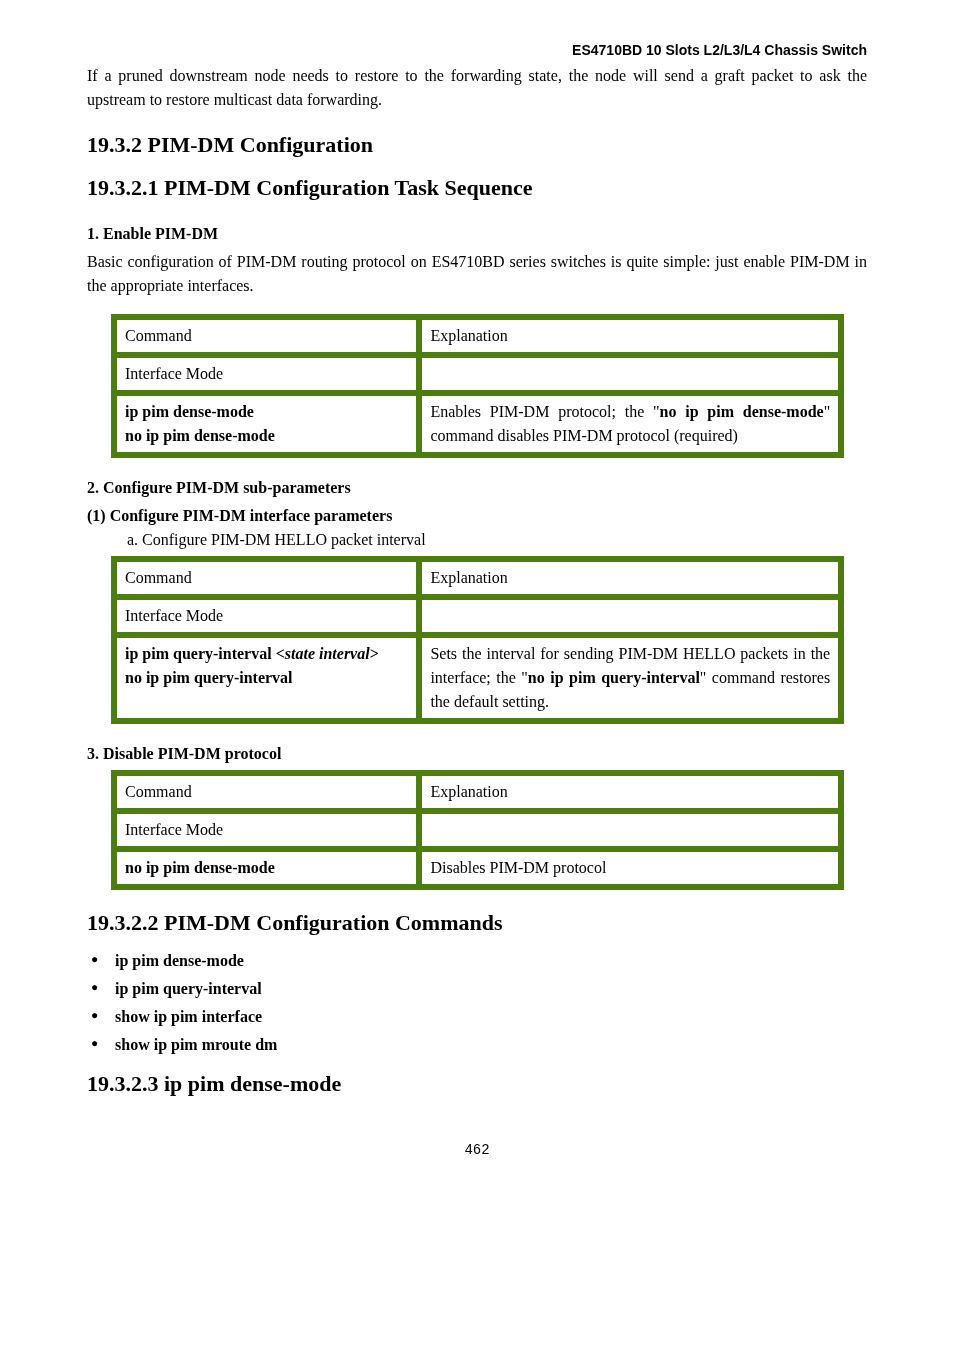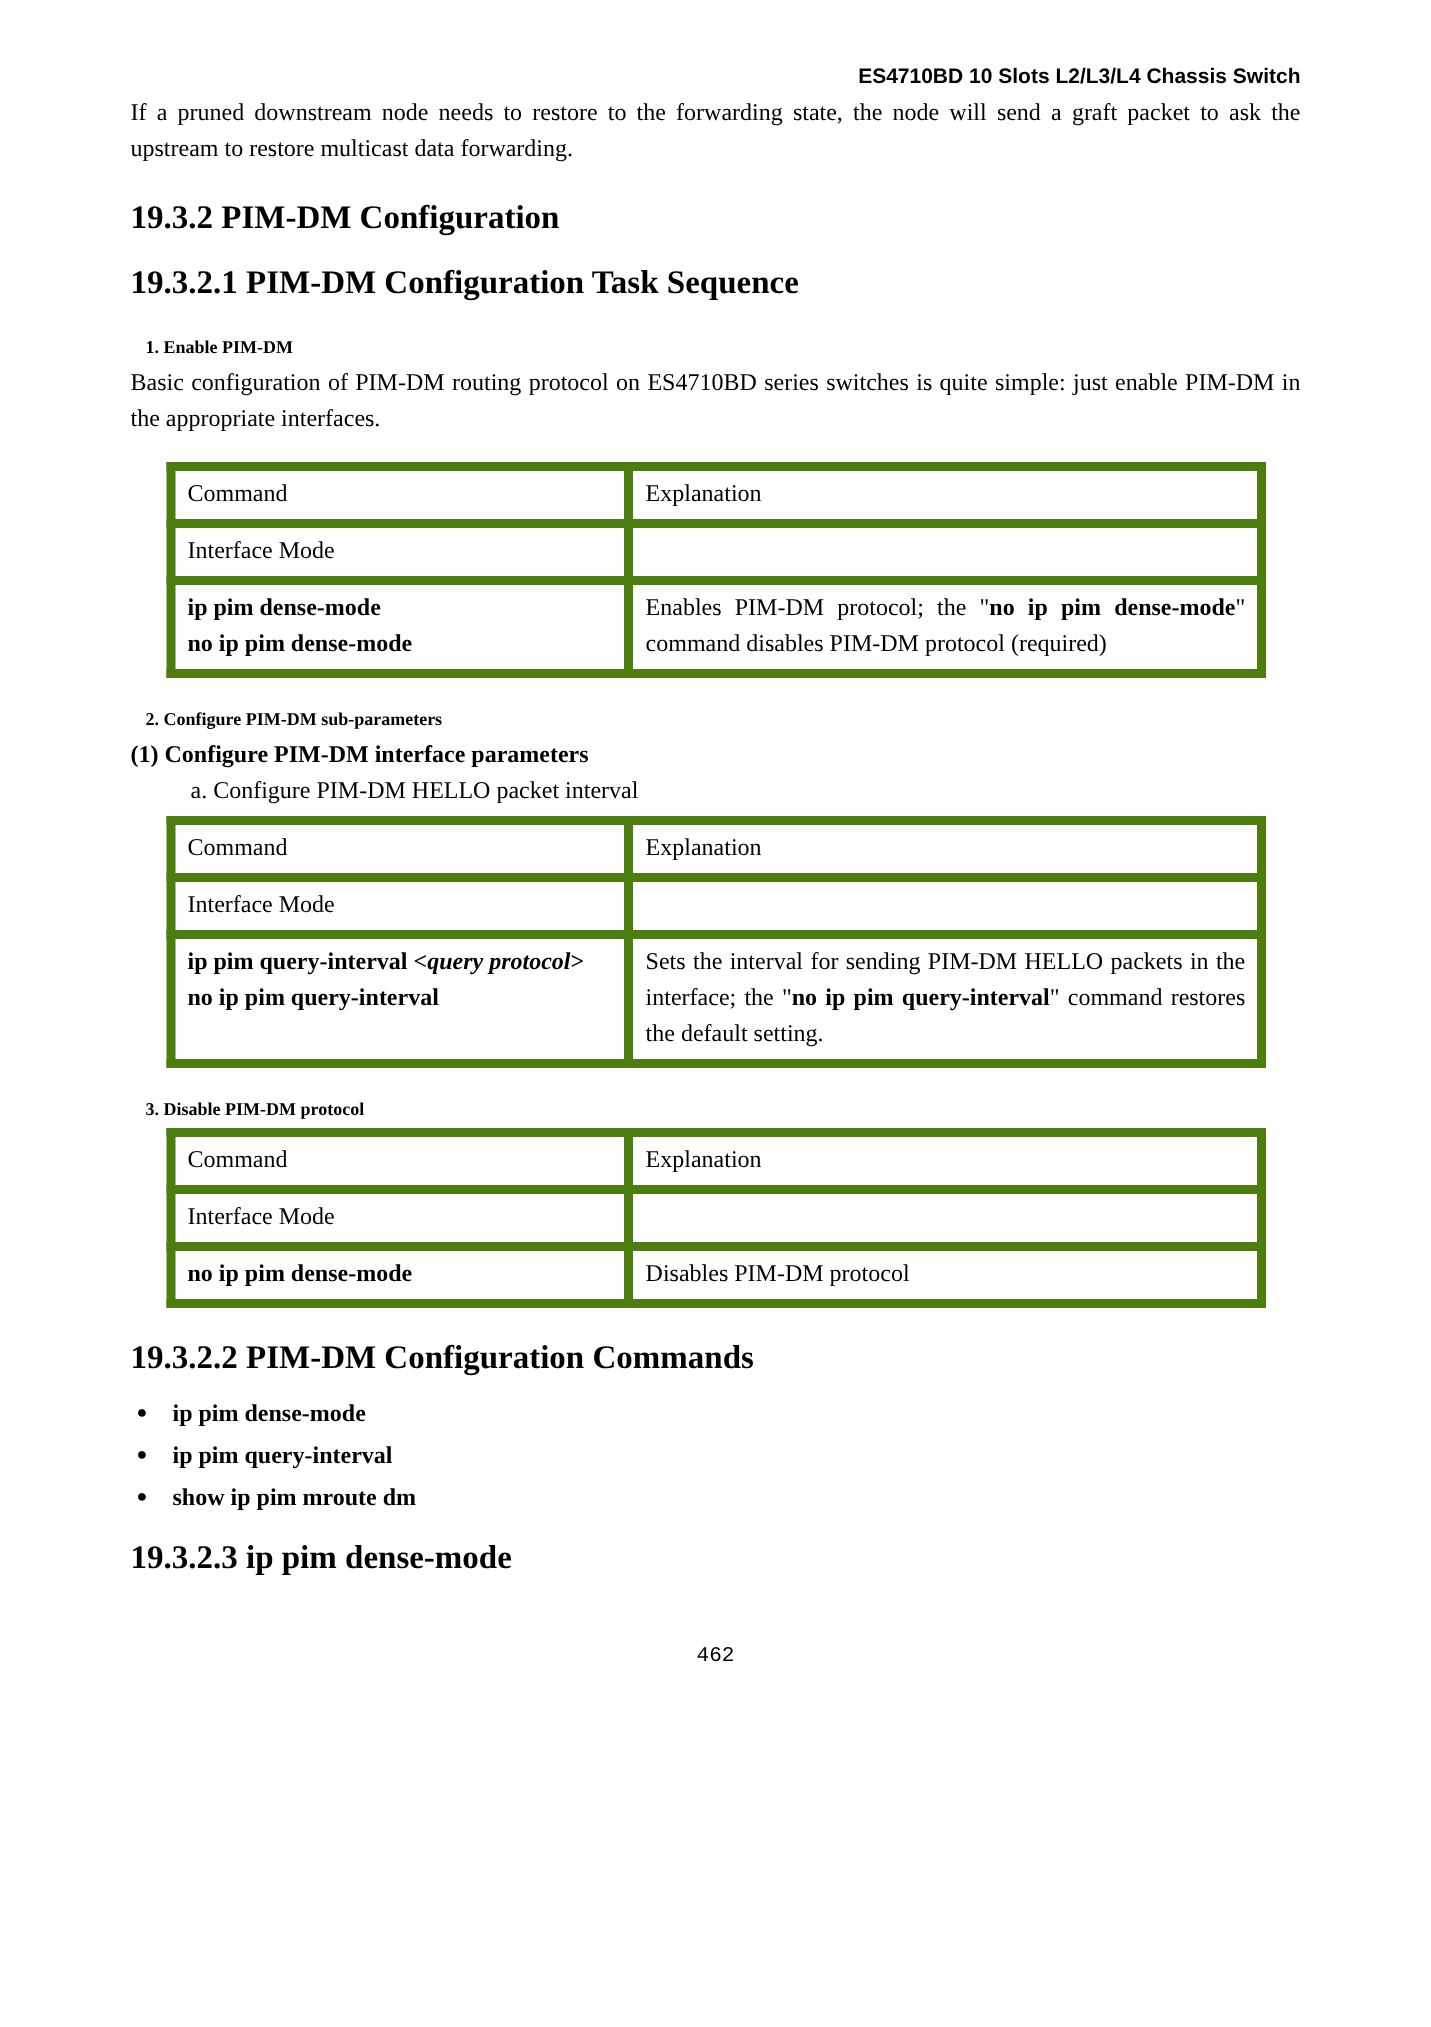--- a/index.html
+++ b/index.html
@@ -22,23 +22,23 @@
   p.body {
     text-align: justify;
     margin: 0 0 16px 0;
   }
   h2.section {
     font-size: 22px;
     font-weight: bold;
     margin: 4px 0 10px 0;
   }
   h3.subhead {
-    font-size: 12px;
+    font-size: 16px;
     font-weight: bold;
-    margin: 18px 0 4px 10px;
+    margin: 18px 0 4px 0;
   }
   table {
     border-collapse: collapse;
     width: 94%;
     margin: 4px 0 16px 24px;
   }
   td {
     border: 6px solid #4d7c0f;
     padding: 4px 8px;
     vertical-align: top;
@@ -119,21 +119,21 @@
     <td class="col-cmd">Command</td>
     <td>Explanation</td>
   </tr>
   <tr>
     <td>Interface Mode</td>
     <td></td>
   </tr>
   <tr>
     <td>
       <div>
-        <span class="bold">ip pim query-interval &lt;</span><span class="bold italic">query protocol</span><span class="bold">&gt;</span>
+        <span class="bold">ip pim query-interval &lt;</span><span class="bold italic">state interval</span><span class="bold">&gt;</span>
       </div>
       <div class="bold">no ip pim query-interval</div>
     </td>
     <td class="justify">
       <span>Sets the interval for sending PIM-DM HELLO packets in the interface; the "</span><span class="bold">no ip pim query-interval</span><span>" command restores the default setting.</span>
     </td>
   </tr>
 </tbody>
   </table>
 
@@ -153,18 +153,19 @@
     <td class="bold">no ip pim dense-mode</td>
     <td>Disables PIM-DM protocol</td>
   </tr>
 </tbody>
   </table>
 
 <h2 class="section">19.3.2.2  PIM-DM Configuration Commands</h2>
 <ul class="cmdlist">
   <li>ip pim dense-mode</li>
   <li>ip pim query-interval</li>
+  <li>show ip pim interface</li>
   <li>show ip pim mroute dm</li>
 </ul>
 
 <h2 class="section">19.3.2.3  ip pim dense-mode</h2>
 
 <div class="page-num">462</div>
 
 </body></html>

